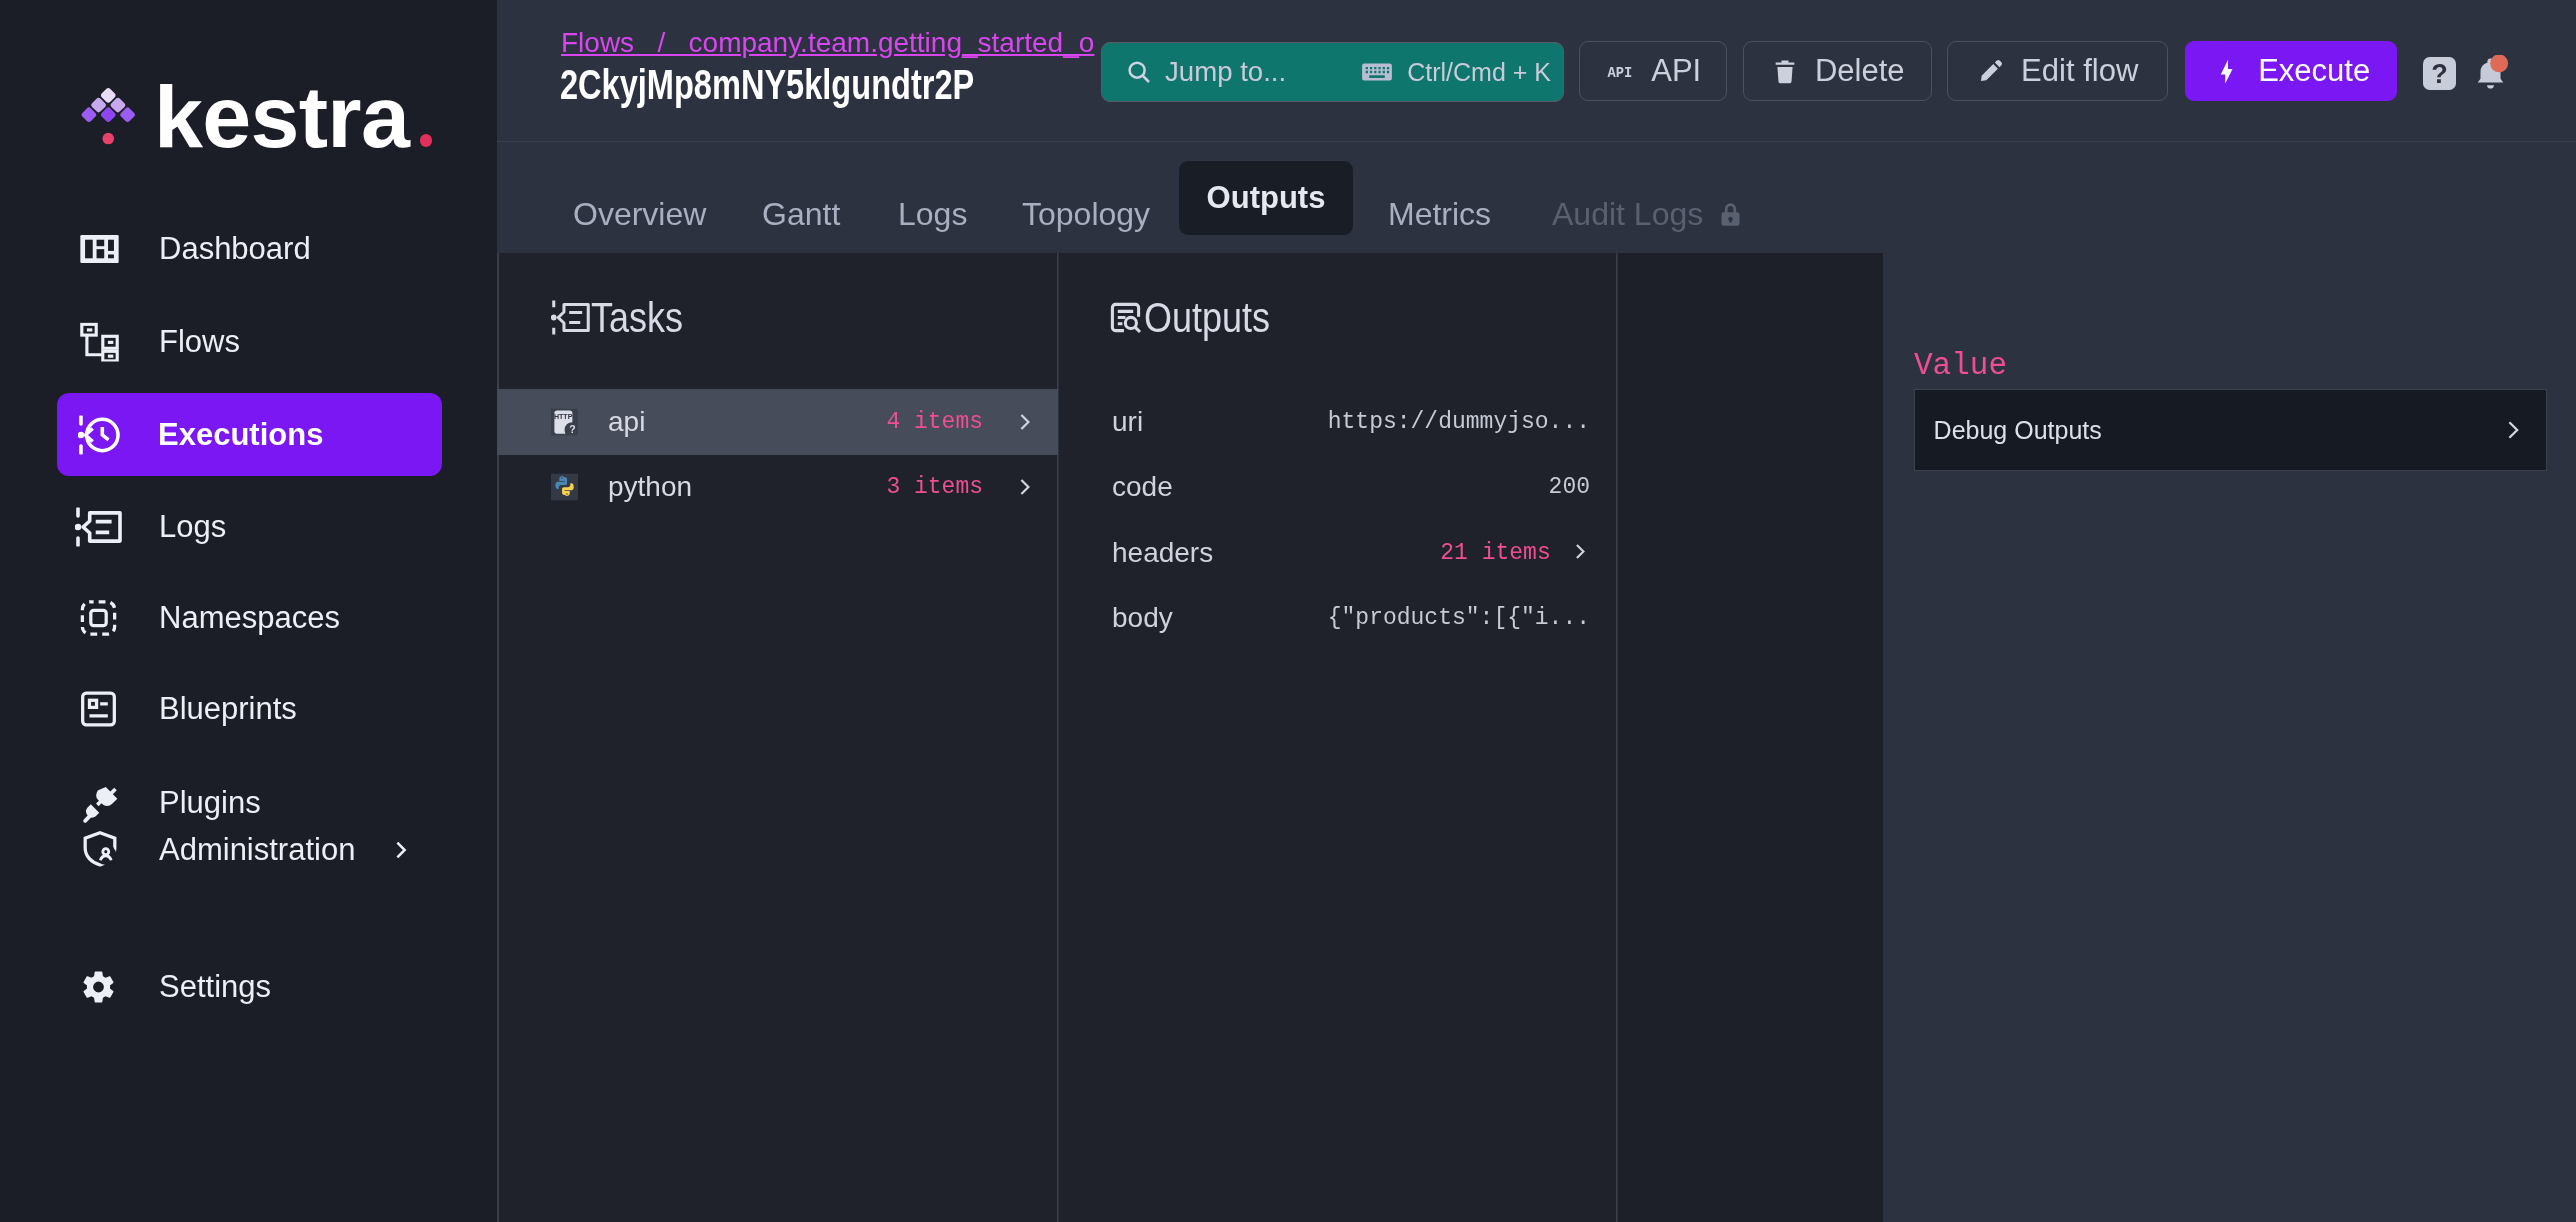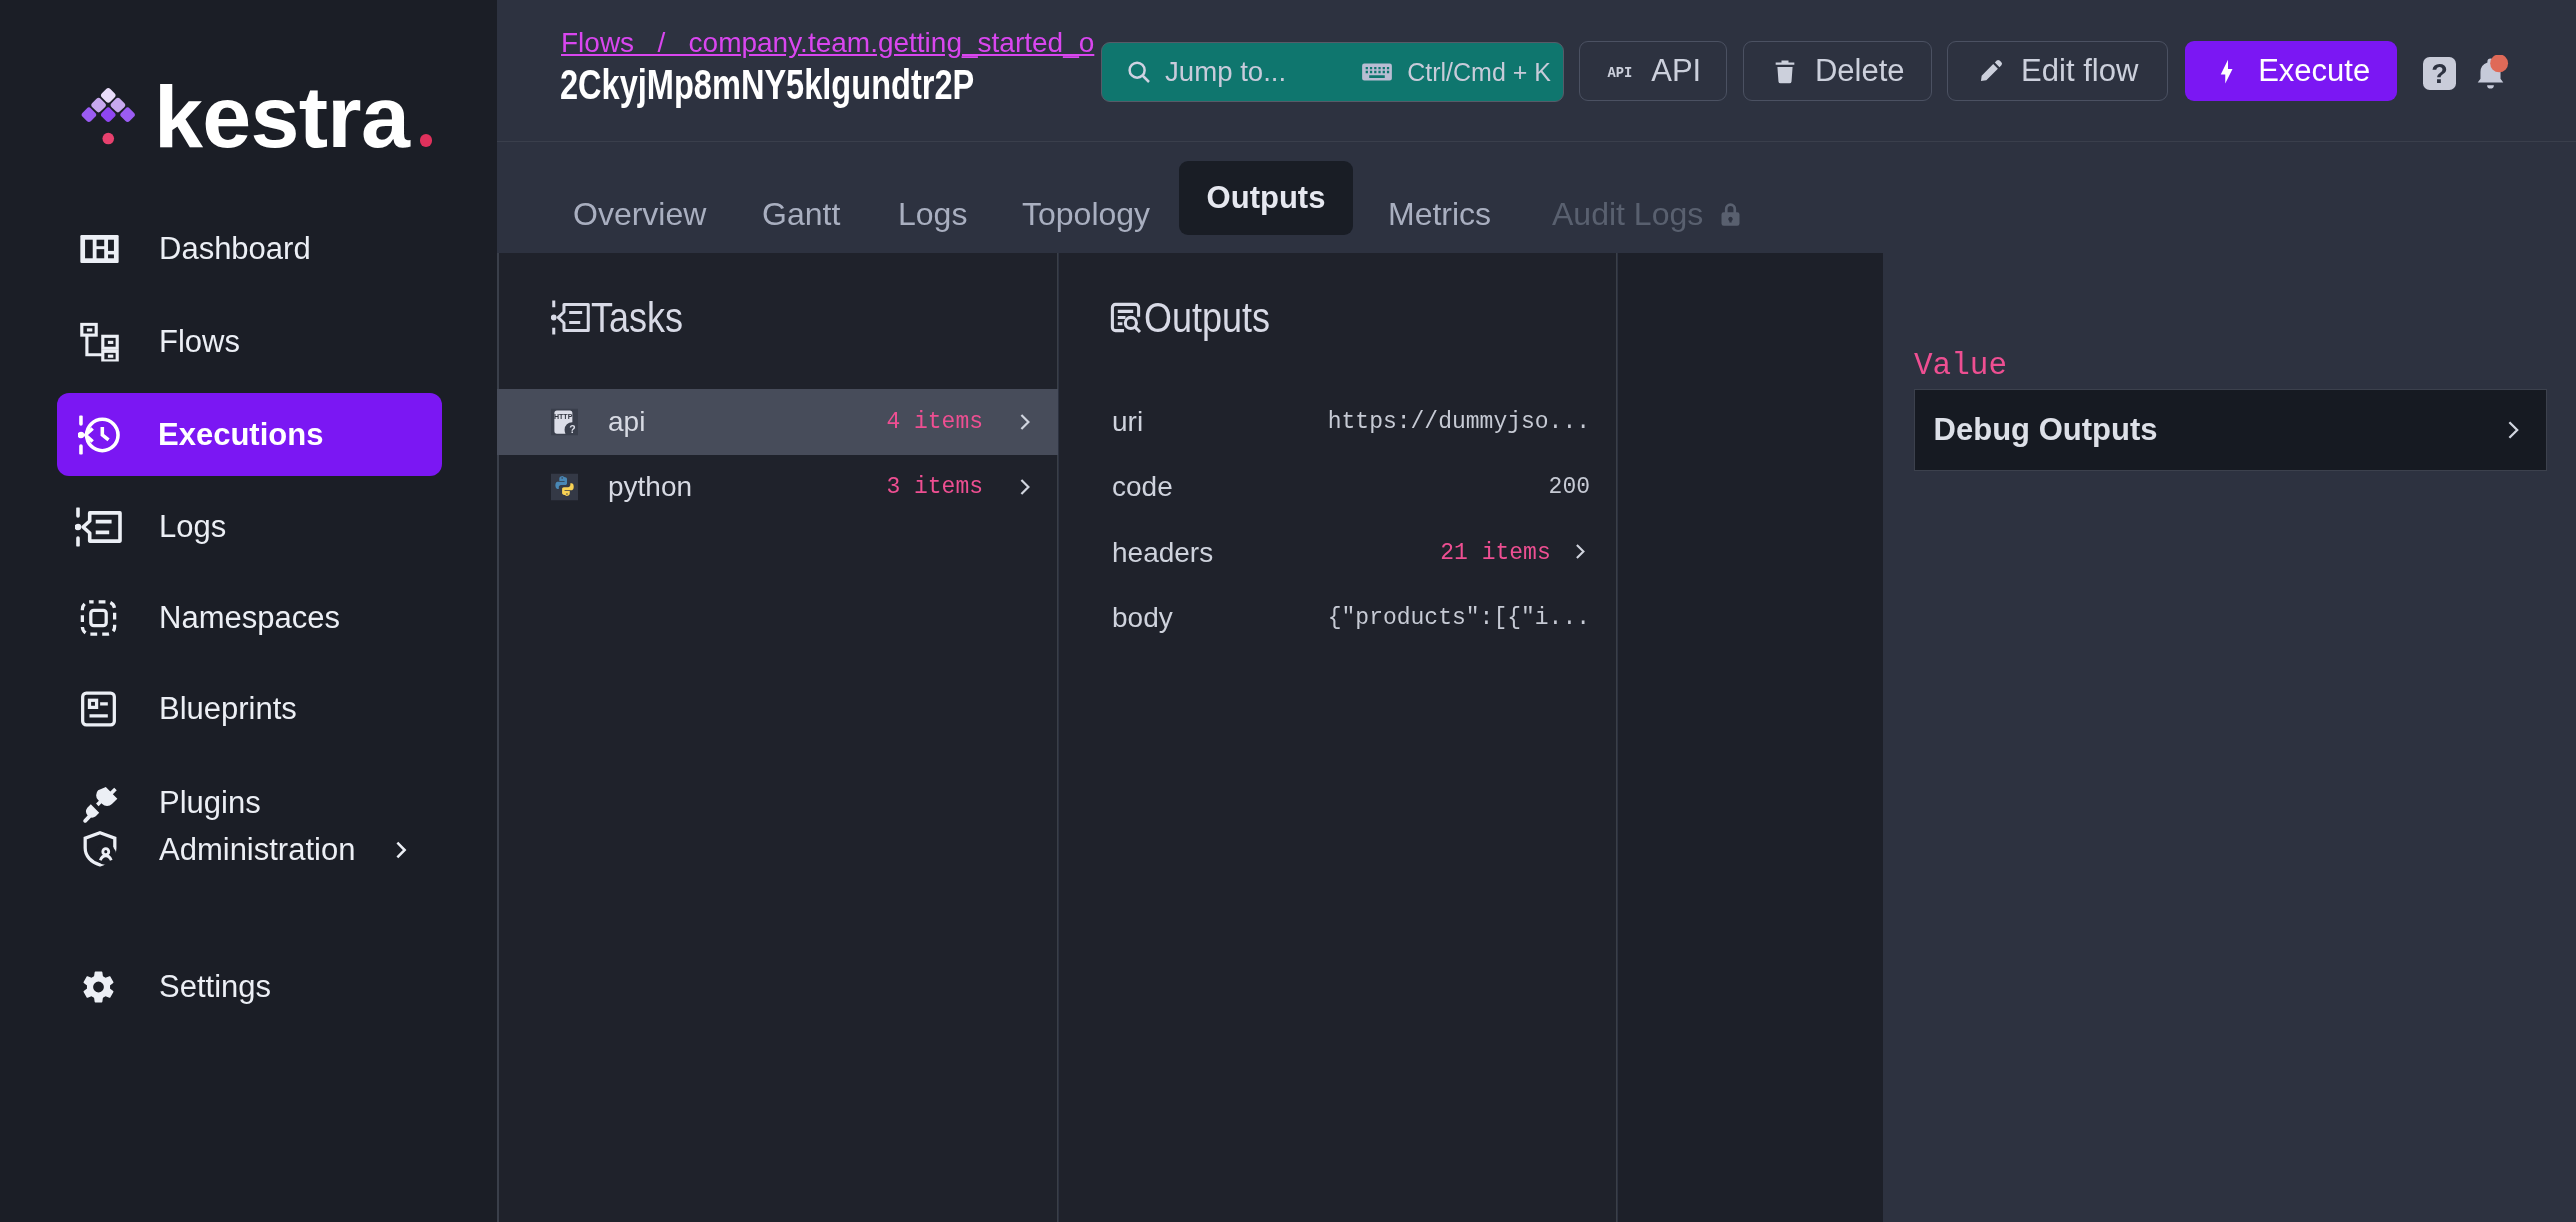--- a/index.html
+++ b/index.html
@@ -54,21 +54,21 @@
   .trow .rname { position:absolute; left:111px; top:50%; transform:translateY(-50%); font-size:28px; color:#d7dae3; }
   .trow .ritems { position:absolute; right:75px; top:50%; transform:translateY(-50%); font-family:"Liberation Mono",monospace; font-size:23px; color:#ee4f92; }
   .trow .rchev { position:absolute; right:22.4px; top:50%; transform:translateY(-50%); width:22.4px; height:22.4px; }
 
   .orow { position:absolute; left:0; width:558px; height:66px; }
   .orow .olabel { position:absolute; left:53px; top:50%; transform:translateY(-50%); font-size:28px; color:#ced2dc; }
   .orow .oval { position:absolute; right:27px; top:50%; transform:translateY(-50%); font-family:"Liberation Mono",monospace; font-size:23px; color:#c6cad4; }
 
   #value-title { position:absolute; left:31px; top:62px; font-family:"Liberation Mono",monospace; font-size:31px; color:#ee4f92;margin-top:33px; }
   #debug-box { position:absolute; left:31px; top:136px; width:633px; height:82px; background:#161a22; border:1.5px solid #3c414d; display:flex; align-items:center; }
-  #debug-box .dtext { margin-left:18.6px; font-size:31px; color:#dde0e8;font-weight:bold; }
+  #debug-box .dtext { margin-left:18.6px; font-size:25px; color:#dde0e8; }
   #debug-box .dchev { position:absolute; right:21px; top:50%; transform:translateY(-50%); width:25px; height:25px; }
 </style>
 </head>
 <body>
 
 <div id="sidebar">
   <svg id="logo" width="58" height="67" viewBox="0 0 78 90" style="position:absolute; left:80px; top:79px;">
     <g>
       <rect x="30" y="14" width="16" height="16" rx="4" fill="#e9dcf9" transform="rotate(45 38 22)"></rect>
       <rect x="17" y="27" width="16" height="16" rx="4" fill="#c8a9ee" transform="rotate(45 25 35)"></rect>

